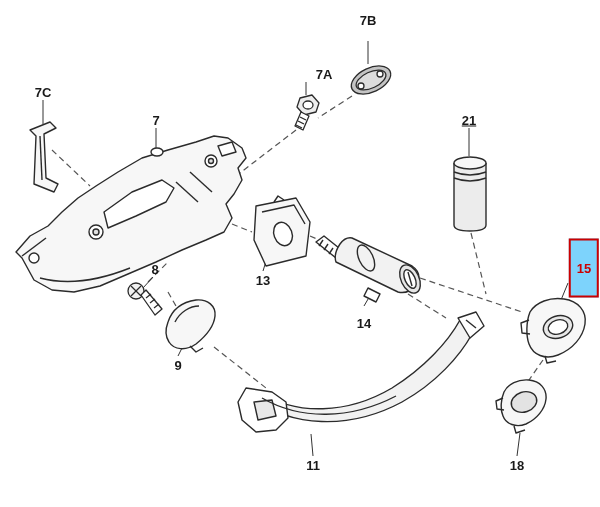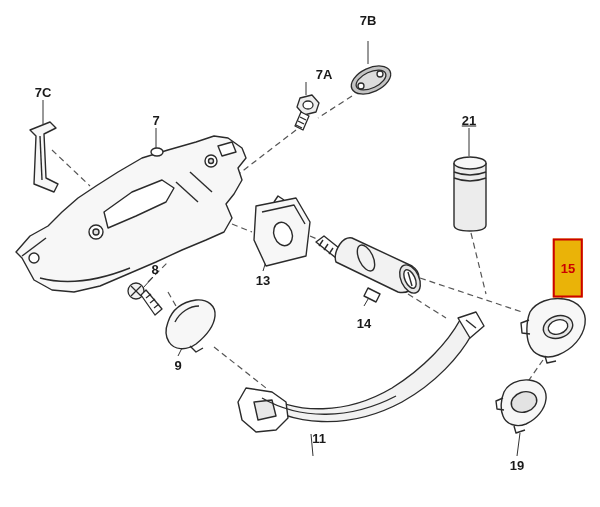--- a/index.html
+++ b/index.html
@@ -17,22 +17,23 @@
     position: absolute;
     transform: translate(-50%, -50%);
     font: bold 13px "Liberation Sans", sans-serif;
     color: var(--label-text);
     white-space: nowrap;
     user-select: none;
   }
   .part-label.highlighted {
     color: var(--highlight);
     border: 2px solid var(--highlight);
-    background: #eab308;
+    background: #7dd3fc;
     padding: 20px 6px;
+    margin-left: 16px;
   }
 </style>
 </head>
 <body>
 
 <div id="stage">
 
   <svg id="diagram-svg" width="600" height="507" viewBox="0 0 600 507" xmlns="http://www.w3.org/2000/svg">
 
     <g stroke="#555555" stroke-width="1.2" stroke-dasharray="6 4" fill="none">
@@ -181,16 +182,16 @@
   <div class="part-label" style="left:43px;  top:92px;">7C</div>
   <div class="part-label" style="left:156px; top:120px;">7</div>
   <div class="part-label" style="left:292px; top:74px;margin-left:32px;">7A</div>
   <div class="part-label" style="left:368px; top:20px;">7B</div>
   <div class="part-label" style="left:469px; top:120px;text-decoration:underline;">21</div>
   <div class="part-label" style="left:155px; top:269px;">8</div>
   <div class="part-label" style="left:263px; top:280px;text-align:right;">13</div>
   <div class="part-label" style="left:364px; top:315px;margin-top:8px;">14</div>
   <div class="part-label highlighted" style="left:568px; top:268px;">15</div>
   <div class="part-label" style="left:178px; top:365px;">9</div>
-  <div class="part-label" style="left:313px; top:438px;margin-left:6px;">11</div>
-  <div class="part-label" style="left:517px; top:465px;">19</div>
+  <div class="part-label" style="left:313px; top:465px;">11</div>
+  <div class="part-label" style="left:517px; top:465px;">18</div>
 
 </div>
 
 </body></html>

